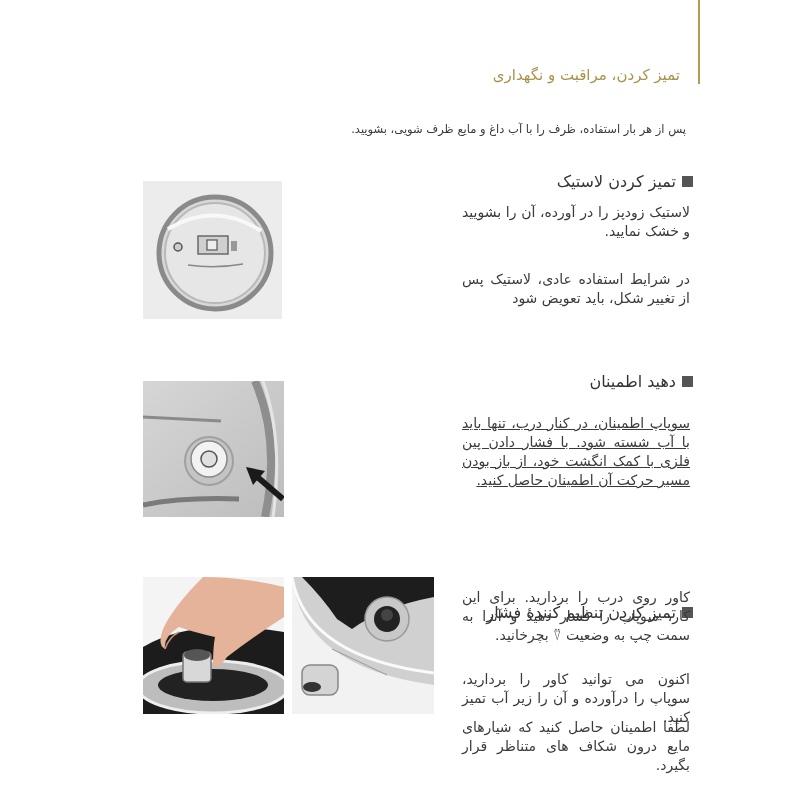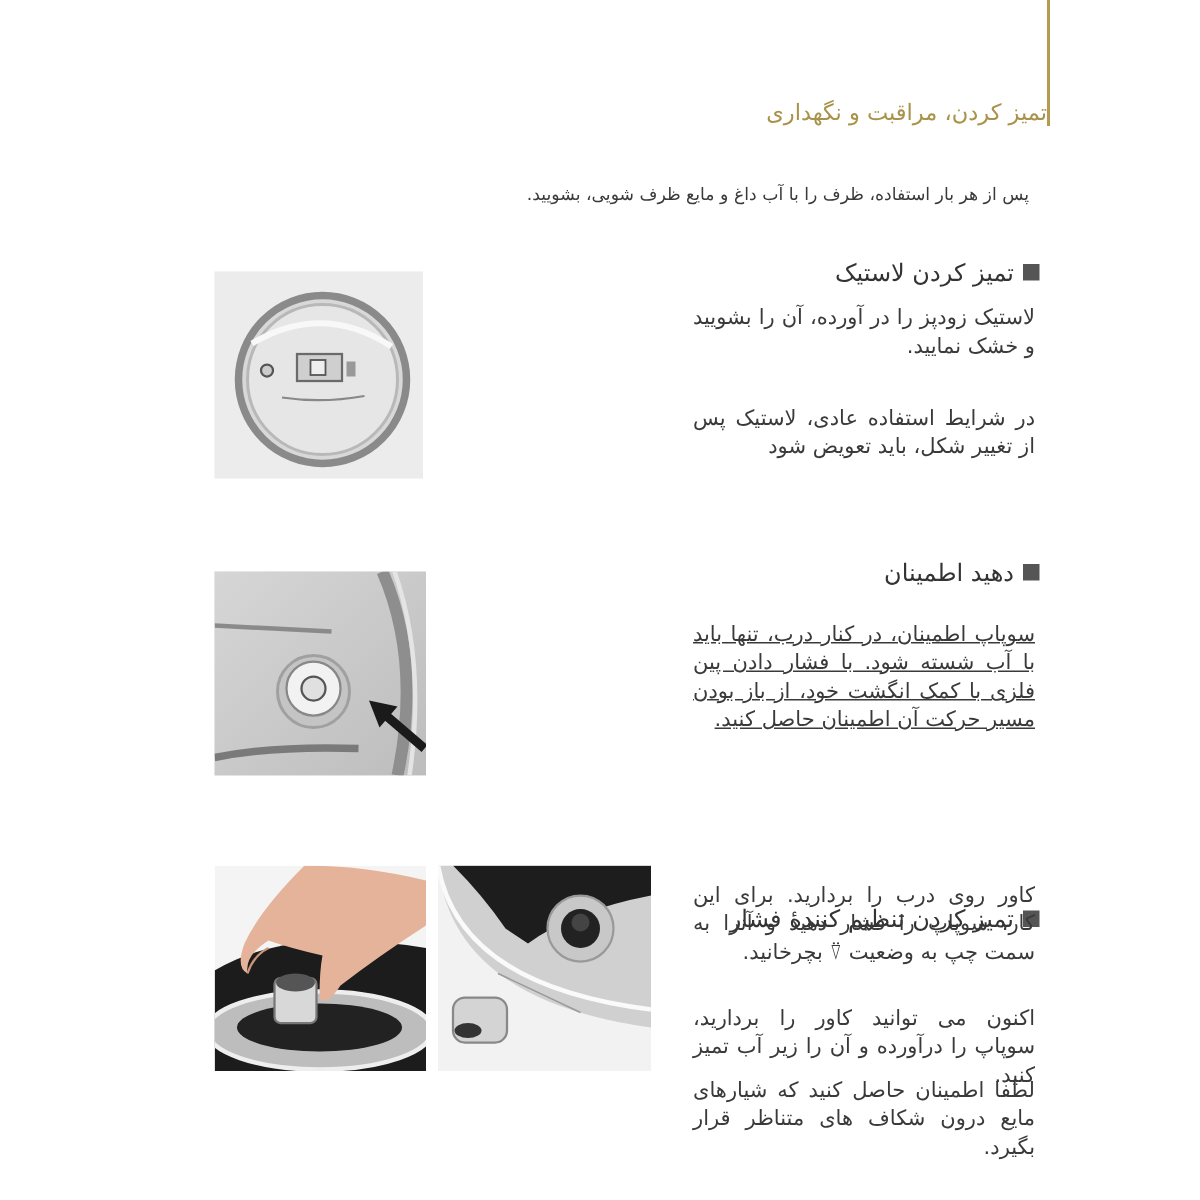--- a/index.html
+++ b/index.html
@@ -3,21 +3,21 @@
   <meta charset="utf-8">
   <style>
     html, body { margin: 0; padding: 0; }
     body {
       width: 800px; height: 800px; background: #ffffff; position: relative; overflow: hidden;
       font-family: "DejaVu Sans", "Liberation Sans", sans-serif;
       color: #3a3a3a;
     }
     .gold-rule { position: absolute; left: 698px; top: 0; width: 2px; height: 84px; background: #b59a52; }
     .page-title {
-      position: absolute; right: 102px; top: 66px; direction: rtl; text-align: right;
+      position: absolute; right: 120px; top: 66px; direction: rtl; text-align: right;
       color: #a99249; font-size: 15px; white-space: nowrap;
     }
     .intro {
       position: absolute; right: 114px; top: 122px; direction: rtl; 
       font-size: 11.5px; white-space: nowrap; color: #3a3a3a;
     }
     .section-heading {
       position: absolute; right: 107px; direction: rtl; text-align: right;
       font-size: 16px; white-space: nowrap; display: flex; align-items: center; gap: 6px; color: #333;
     }

